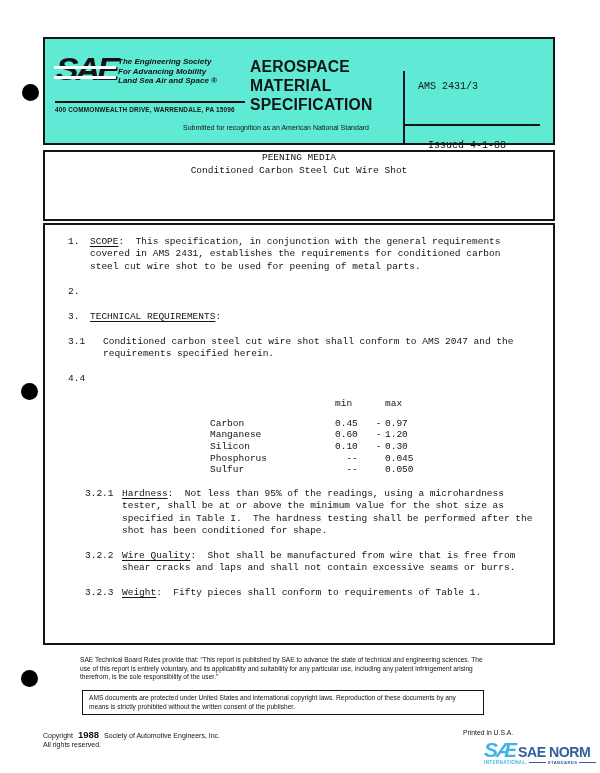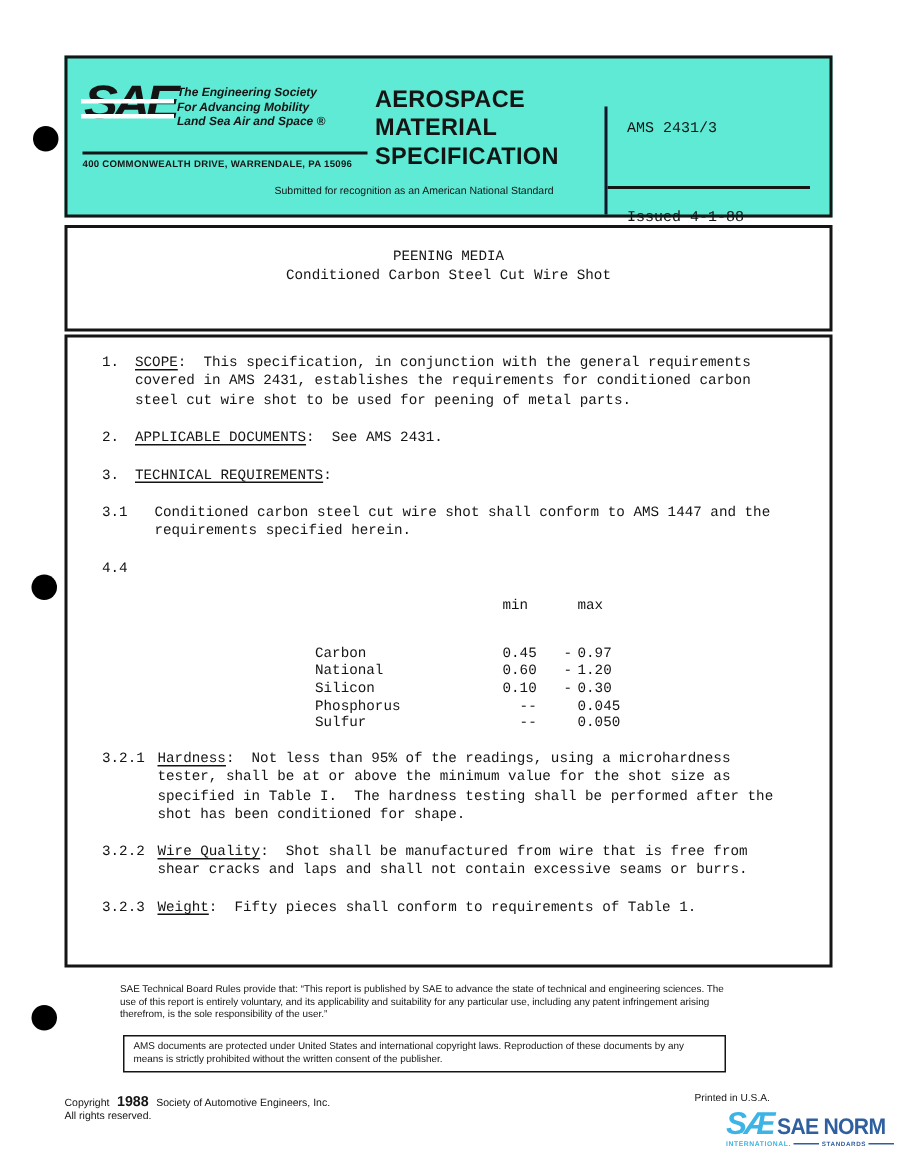--- a/index.html
+++ b/index.html
@@ -18,35 +18,35 @@
   .sae-logo{position:absolute;left:11px;top:14px;font-weight:900;font-style:italic;font-size:34px;letter-spacing:-3px;transform:scaleY(0.92);transform-origin:top left;line-height:1;}
   .sae-stripe{position:absolute;background:#fff;height:3px;width:62px;left:9px;}
   .stripe1{top:27px;} .stripe2{top:37px;}
   .tagline{position:absolute;left:73px;top:18px;font-size:8px;font-weight:bold;font-style:italic;line-height:9.6px;white-space:pre-line;}
   .logo-rule{position:absolute;left:10px;top:62px;width:190px;height:2px;background:#151515;}
   .address{position:absolute;left:10px;top:67px;font-size:6.4px;letter-spacing:0.2px;font-weight:bold;}
   .doc-type{position:absolute;left:205px;top:18px;font-size:16px;font-weight:800;line-height:19px;white-space:pre-line;letter-spacing:0.2px;transform:scaleX(0.98);transform-origin:top left;}
   .submitted{position:absolute;left:138px;top:85px;font-size:7px;}
   .header-right{position:absolute;left:358px;top:0;bottom:0;width:137px;border-left:2px solid #0f172a;box-sizing:border-box;margin-top:32px;}
   .hr-cell-top{height:43px;border-bottom:2px solid #151515;box-sizing:content-box;padding:10px 0 0 13px;font-size:10px;}
-  .hr-cell-bottom{padding:14px 0 0 13px;font-size:10px;}
-
-  
-  .title-box{position:absolute;left:43px;top:150px;width:512px;height:71px;border:2px solid #151515;box-sizing:border-box;text-align:center;padding-top:13px;font-size:9.5px;line-height:12.5px;}
+  .hr-cell-bottom{padding:14px 0 0 23px;font-size:10px;}
+
+  
+  .title-box{position:absolute;left:43px;top:150px;width:512px;height:71px;border:2px solid #151515;box-sizing:border-box;text-align:center;font-size:9.5px;line-height:12.5px;}
 
   
   .main-box{position:absolute;left:43px;top:223px;width:512px;height:422px;border:2px solid #151515;box-sizing:border-box;padding:11px 8px 0 23px;font-size:9.5px;line-height:12.4px;}
   .sec{display:flex;margin-bottom:12.5px;}
   .num{flex:none;white-space:pre;}
-  .n1{width:22px;} .n2{width:35px;} .n3{width:37px;}
+  .n1{width:22px;} .n2{width:35px;} .n3{width:37px;margin-left:17px;}
   .sec-content{white-space:pre-wrap;}
   .h{text-decoration:underline;text-underline-offset:1.5px;}
   .comp-table{margin:13px 0 12px 142px;}
   .trow{display:flex;line-height:11.6px;}
-  .thead{margin-bottom:20px;}
+  .thead{margin-bottom:8px;}
   .tname{width:125px;} .tmin{width:37px;white-space:pre;} .tsep{width:13px;text-align:center;} .tmax{white-space:pre;}
 
   
   .board-rules{position:absolute;left:80px;top:656px;width:406px;font-size:6.6px;line-height:8.6px;}
   .copy-box{position:absolute;left:82px;top:690px;width:402px;border:1.5px solid #151515;box-sizing:border-box;padding:3px 6px;font-size:6.6px;line-height:8.6px;}
   .copyright-line{position:absolute;left:43px;top:730px;font-size:7px;line-height:9px;}
   .copyright-year{font-size:9.5px;font-weight:bold;padding:0 5px;}
   .printed{position:absolute;left:463px;top:729px;font-size:6.8px;}
   .saenorm{position:absolute;left:484px;top:740px;width:112px;}
   .saenorm-row1{display:flex;align-items:flex-end;gap:3px;}
@@ -92,31 +92,30 @@
 
   <div class="sec">
     <span class="num n1">1.</span>
     <div class="sec-content"><span class="h">SCOPE</span><span>:</span><span>  This specification, in conjunction with the general requirements
 covered in AMS 2431, establishes the requirements for conditioned carbon
 steel cut wire shot to be used for peening of metal parts.</span></div>
   </div>
 
   <div class="sec">
     <span class="num n1">2.</span>
-    <div class="sec-content"><span class="h">APPLICABLE DOCUMENTS</span><span>:</span><span>  See AMS 2431.</span></div>
   </div>
 
   <div class="sec">
     <span class="num n1">3.</span>
     <div class="sec-content"><span class="h">TECHNICAL REQUIREMENTS</span><span>:</span><span></span></div>
   </div>
 
   <div class="sec">
     <span class="num n2">3.1</span>
-    <div class="sec-content"><span>Conditioned carbon steel cut wire shot shall conform to AMS 1447 and the
+    <div class="sec-content"><span>Conditioned carbon steel cut wire shot shall conform to AMS 2047 and the
 requirements specified herein.</span></div>
   </div>
 
   <div class="sec">
     <span class="num n2">4.4</span>
   </div>
 
   <div class="comp-table">
     <div class="trow thead">
       <span class="tname"></span>
@@ -124,21 +123,21 @@
         <span class="tsep"></span>
         <span class="tmax">max</span>
     </div>
     <div class="trow">
       <span class="tname">Carbon</span>
         <span class="tmin">0.45</span>
         <span class="tsep">-</span>
         <span class="tmax">0.97</span>
     </div>
     <div class="trow">
-      <span class="tname">National</span>
+      <span class="tname">Manganese</span>
         <span class="tmin">0.60</span>
         <span class="tsep">-</span>
         <span class="tmax">1.20</span>
     </div>
     <div class="trow">
       <span class="tname">Silicon</span>
         <span class="tmin">0.10</span>
         <span class="tsep">-</span>
         <span class="tmax">0.30</span>
     </div>

